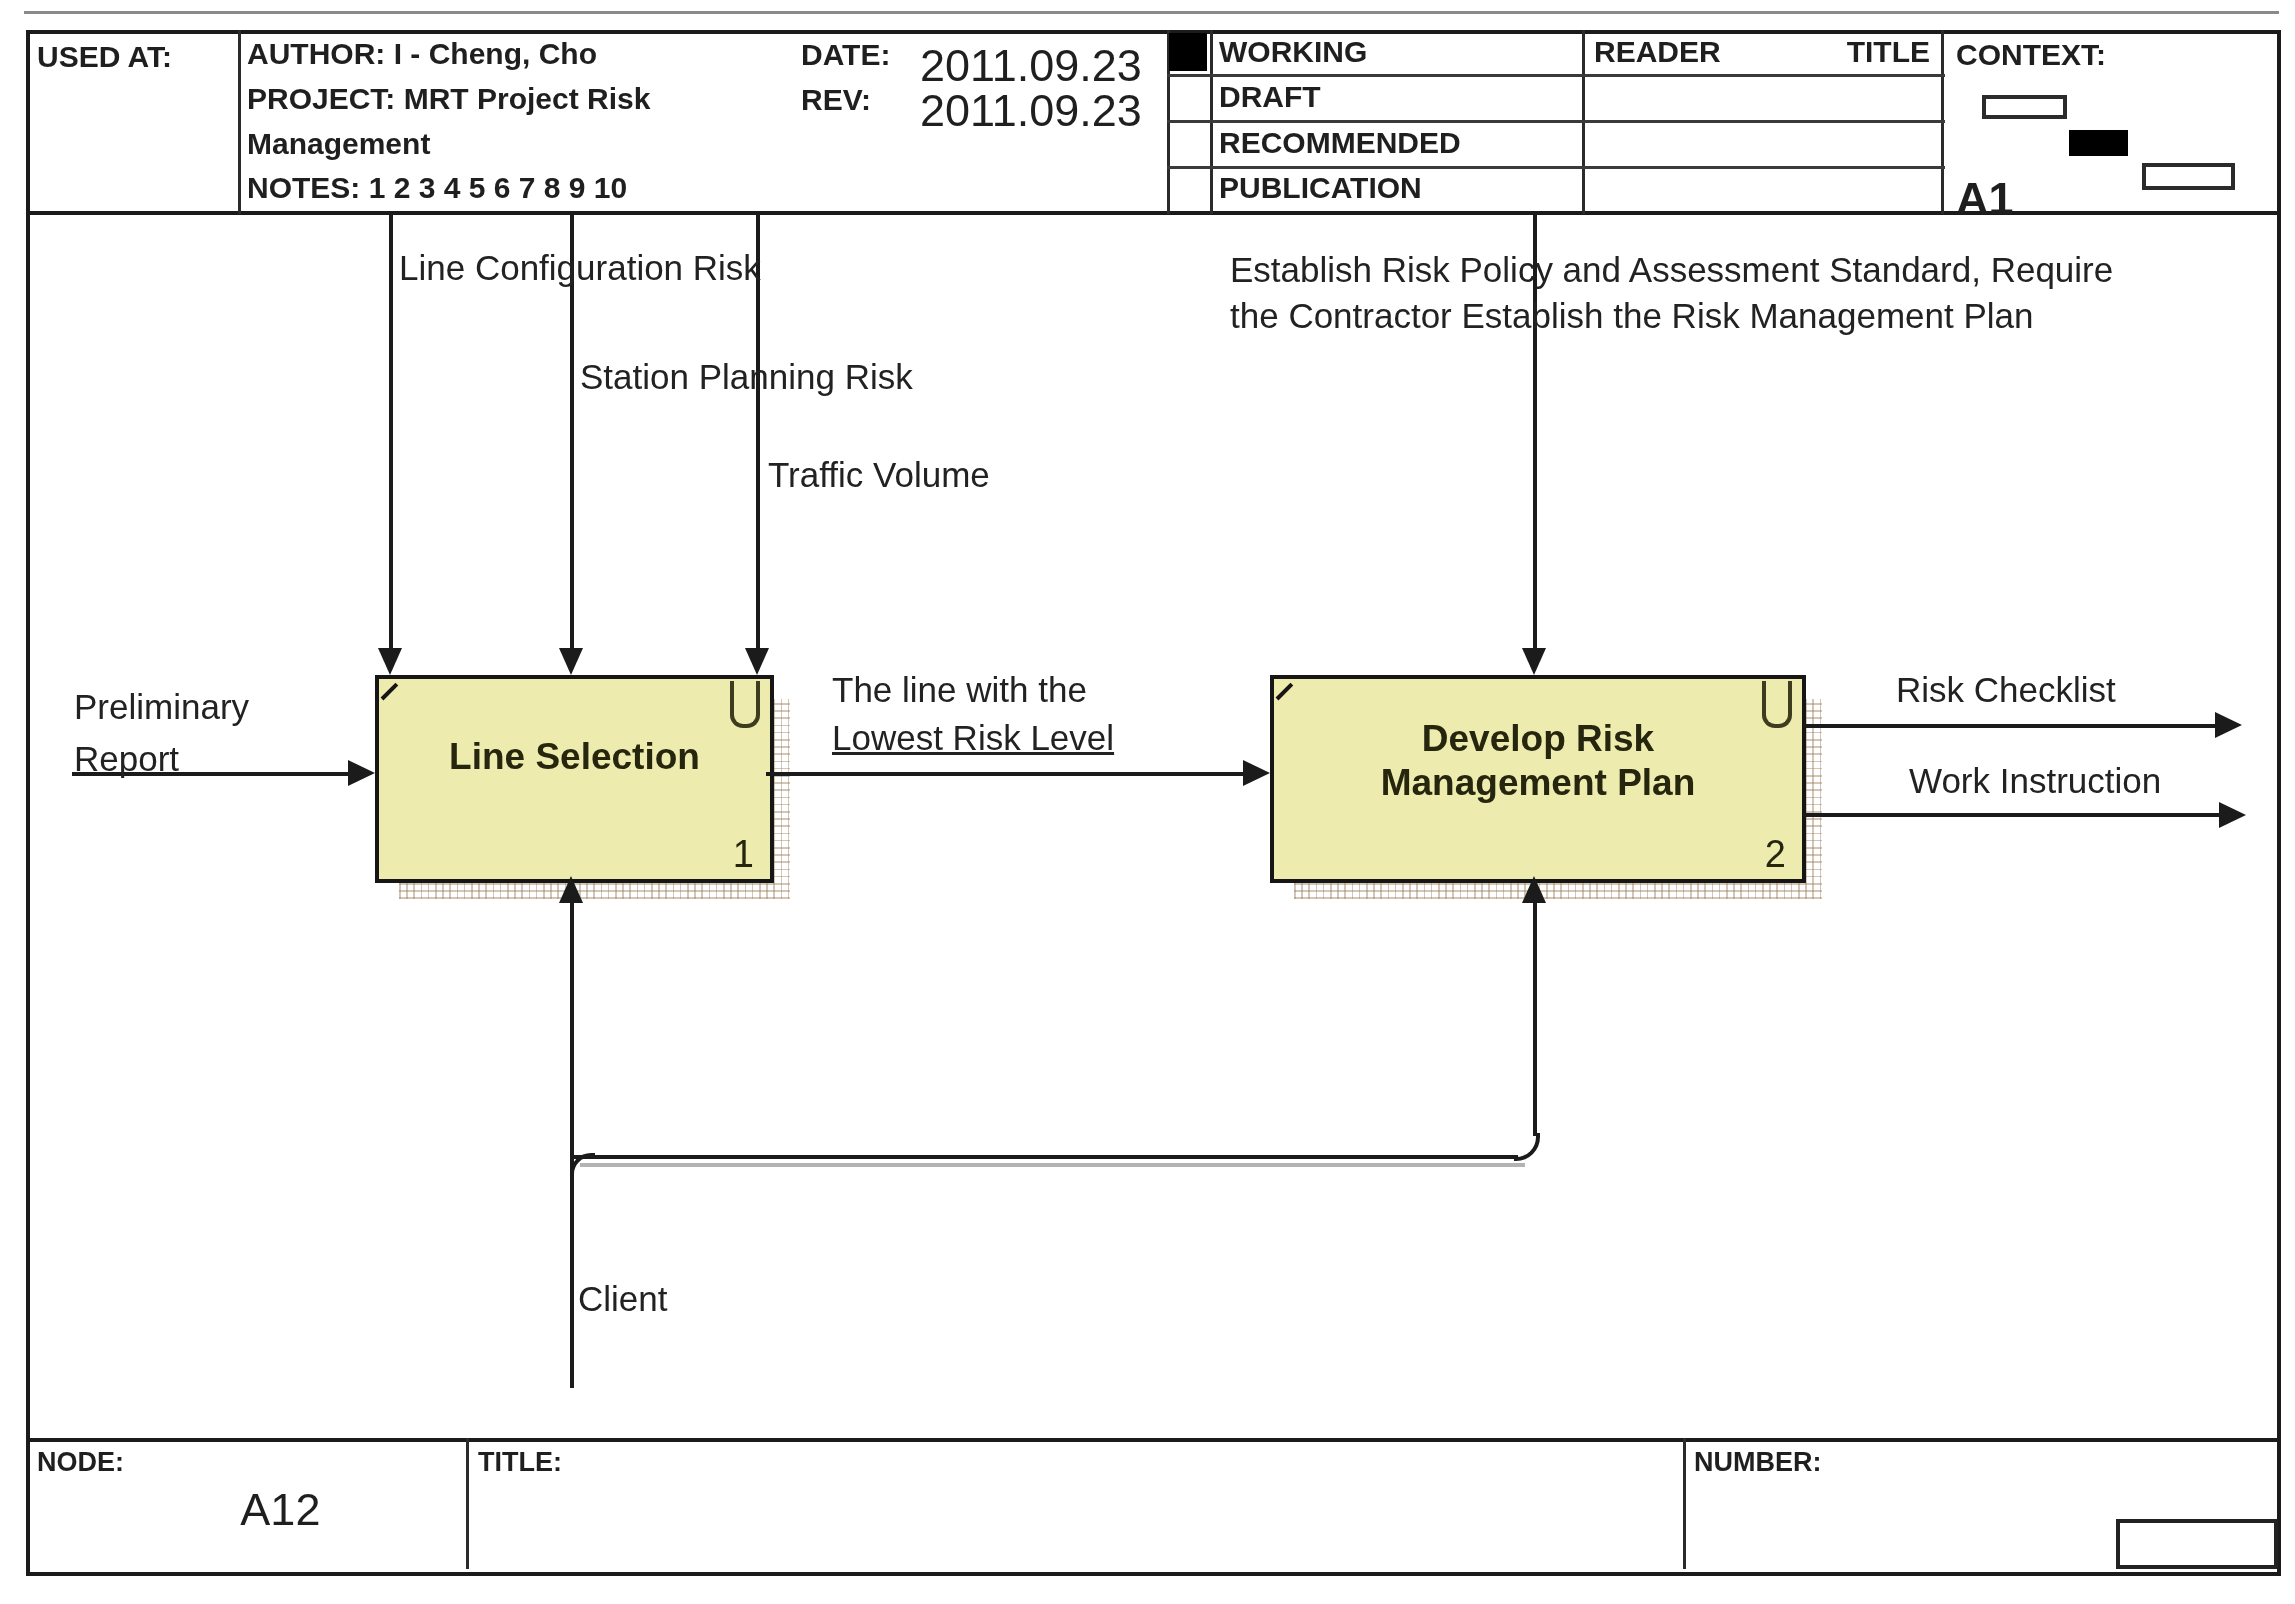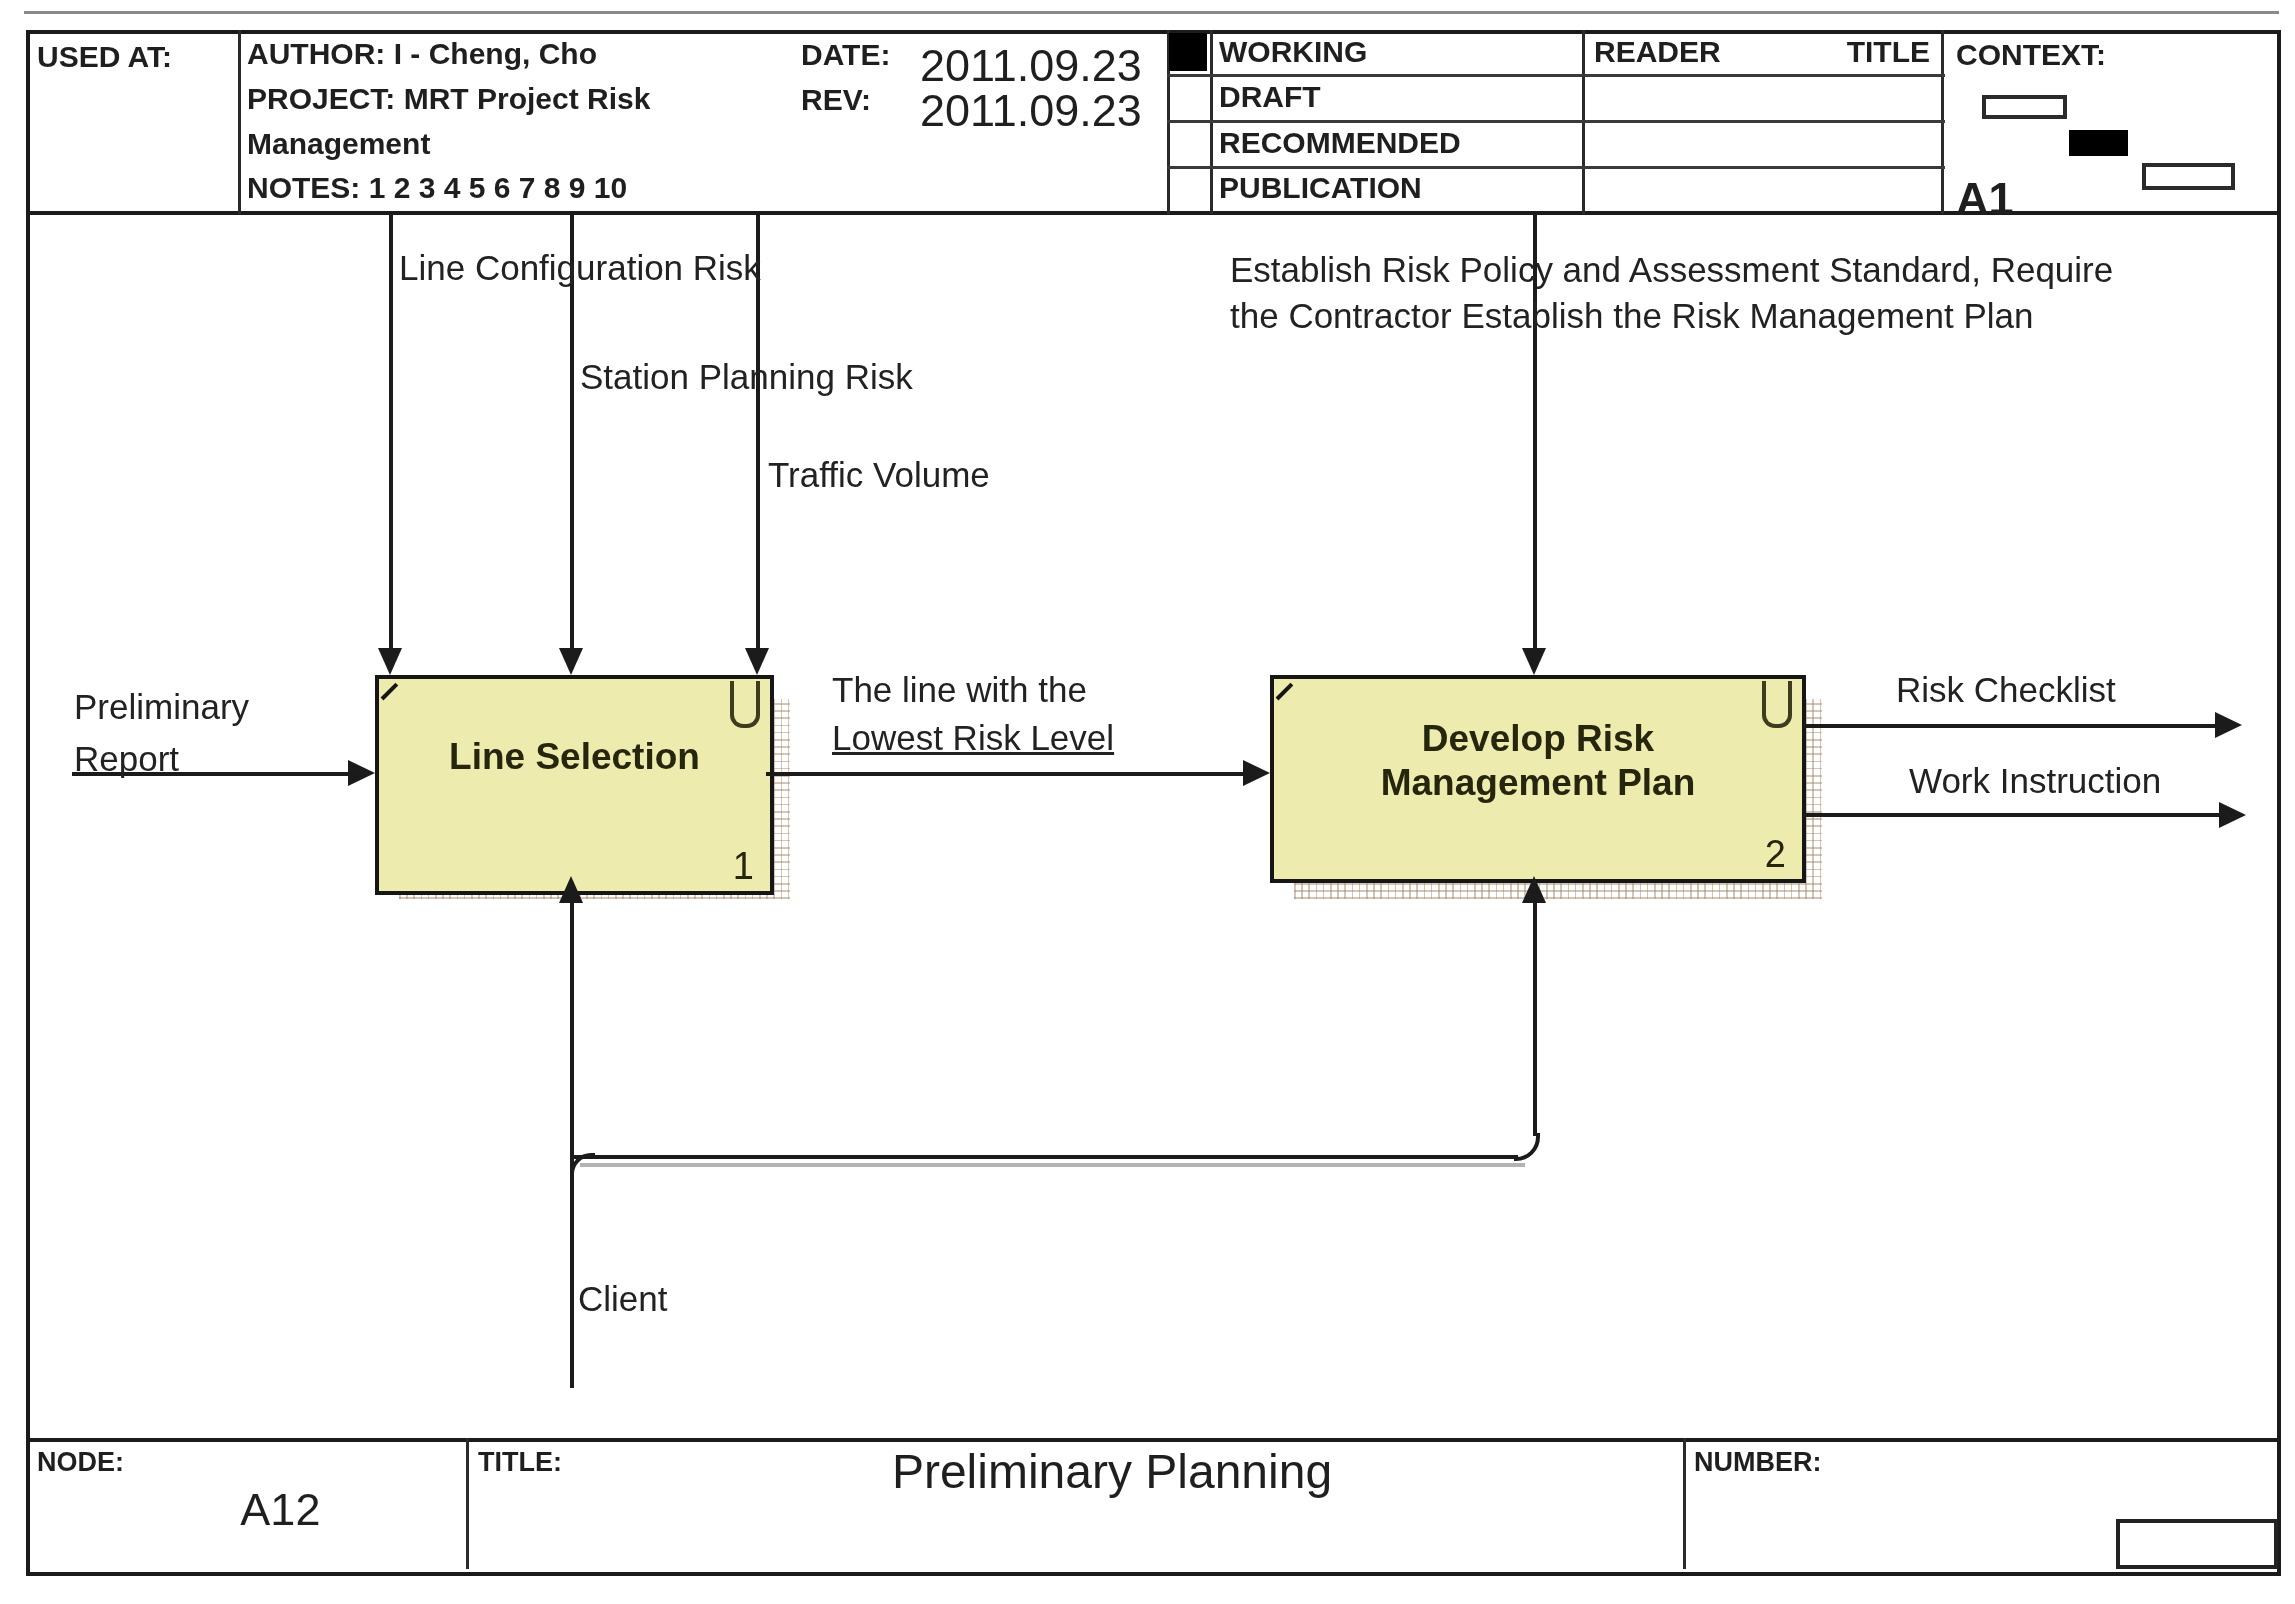--- a/index.html
+++ b/index.html
@@ -89,21 +89,21 @@
   <div class="lbl z4" style="left:399px;top:248px;">Line Configuration Risk</div>
   <div class="lbl z4" style="left:580px;top:357px;">Station Planning Risk</div>
   <div class="lbl z4" style="left:768px;top:455px;">Traffic Volume</div>
 
   <div class="hl z3" style="left:72px;top:772px;width:282px;"></div>
   <div class="ah-right z3" style="left:348px;top:760px;"></div>
   <div class="lbl z4" style="left:74px;top:687px;">Preliminary</div>
   <div class="lbl z4" style="left:74px;top:739px;">Report</div>
 
   <div class="hatch" style="left:399px;top:699px;width:391px;height:200px;"></div>
-  <div class="actbox" style="left:375px;top:675px;width:391px;height:200px;padding-bottom:12px;">
+  <div class="actbox" style="left:375px;top:675px;width:391px;height:200px;padding-bottom:0;">
     <div class="title" style="margin-bottom:44px;">Line Selection</div>
     <div class="boxnum">1</div>
     <div class="clip"></div>
     <div class="fold"></div>
   </div>
 
   <div class="hl z3" style="left:766px;top:772px;width:478px;"></div>
   <div class="ah-right z3" style="left:1243px;top:760px;"></div>
   <div class="lbl z4" style="left:832px;top:670px;">The line with the</div>
   <div class="lbl z4" style="left:832px;top:718px;text-decoration:underline;">Lowest Risk Level</div>
@@ -142,18 +142,17 @@
   <div class="vl z3" style="left:1533px;top:902px;height:234px;"></div>
   <div class="ah-up z3" style="left:1522px;top:876px;"></div>
 
   <div class="hl" style="left:26.4px;top:1438px;width:2251px;"></div>
   <div class="gridv" style="left:466px;top:1438px;height:131px;"></div>
   <div class="gridv" style="left:1683px;top:1438px;height:131px;"></div>
 
   <div class="hlbl" style="left:37px;top:1447px;font-size:27px;">NODE:</div>
   <div class="abs" style="left:26.4px;top:1484px;width:508px;text-align:center;font-size:45px;">A12</div>
   <div class="hlbl" style="left:478px;top:1447px;font-size:27px;">TITLE:</div>
-  <div class="abs" style="left:466px;top:1444px;width:1216px;text-align:center;padding-left:76px;box-sizing:border-box;font-size:48px;">Preliminary Planning</div>
   <div class="hlbl" style="left:1694px;top:1447px;font-size:27px;">NUMBER:</div>
   <div class="abs" style="left:2116px;top:1519px;width:154px;height:42px;border:4px solid #222;background:#fff;z-index:5;"></div>
 
 </div>
 
 
 </body></html>

